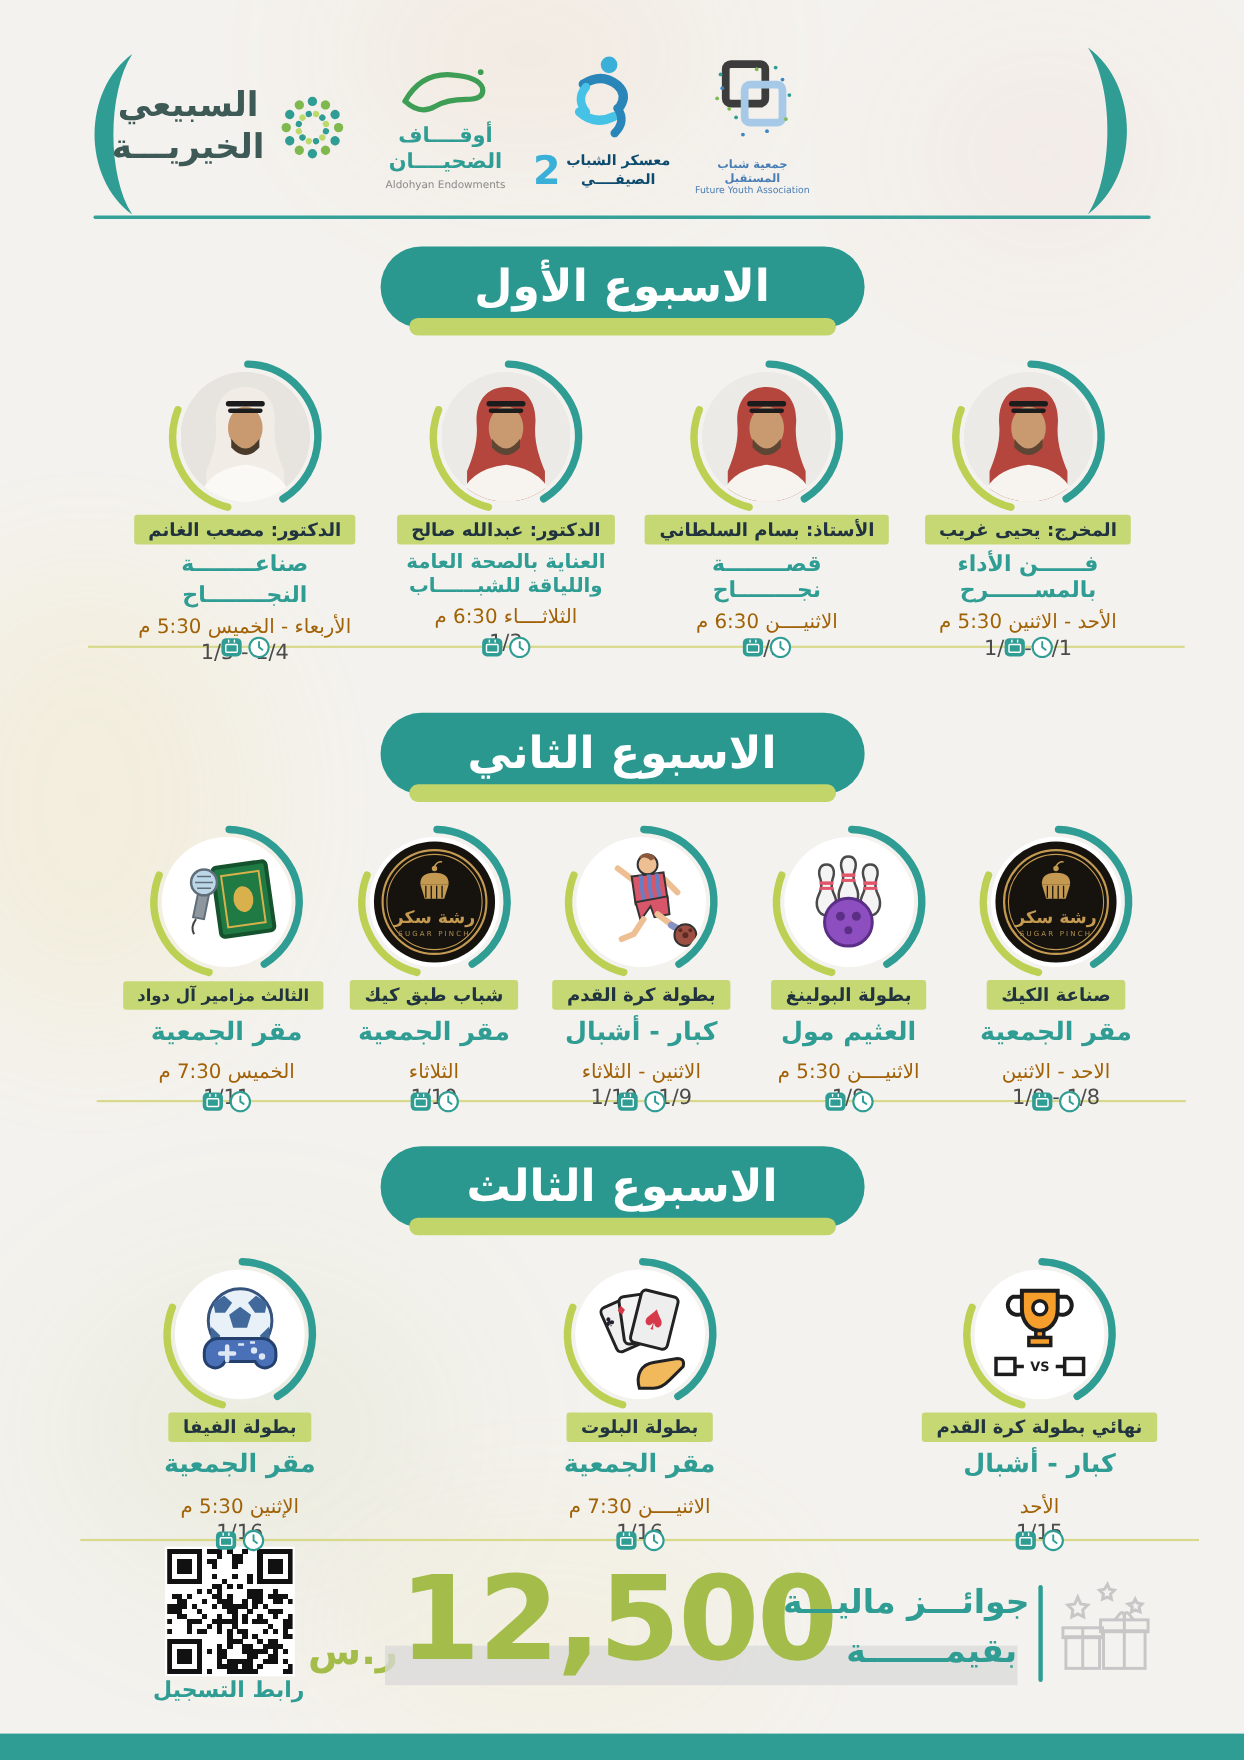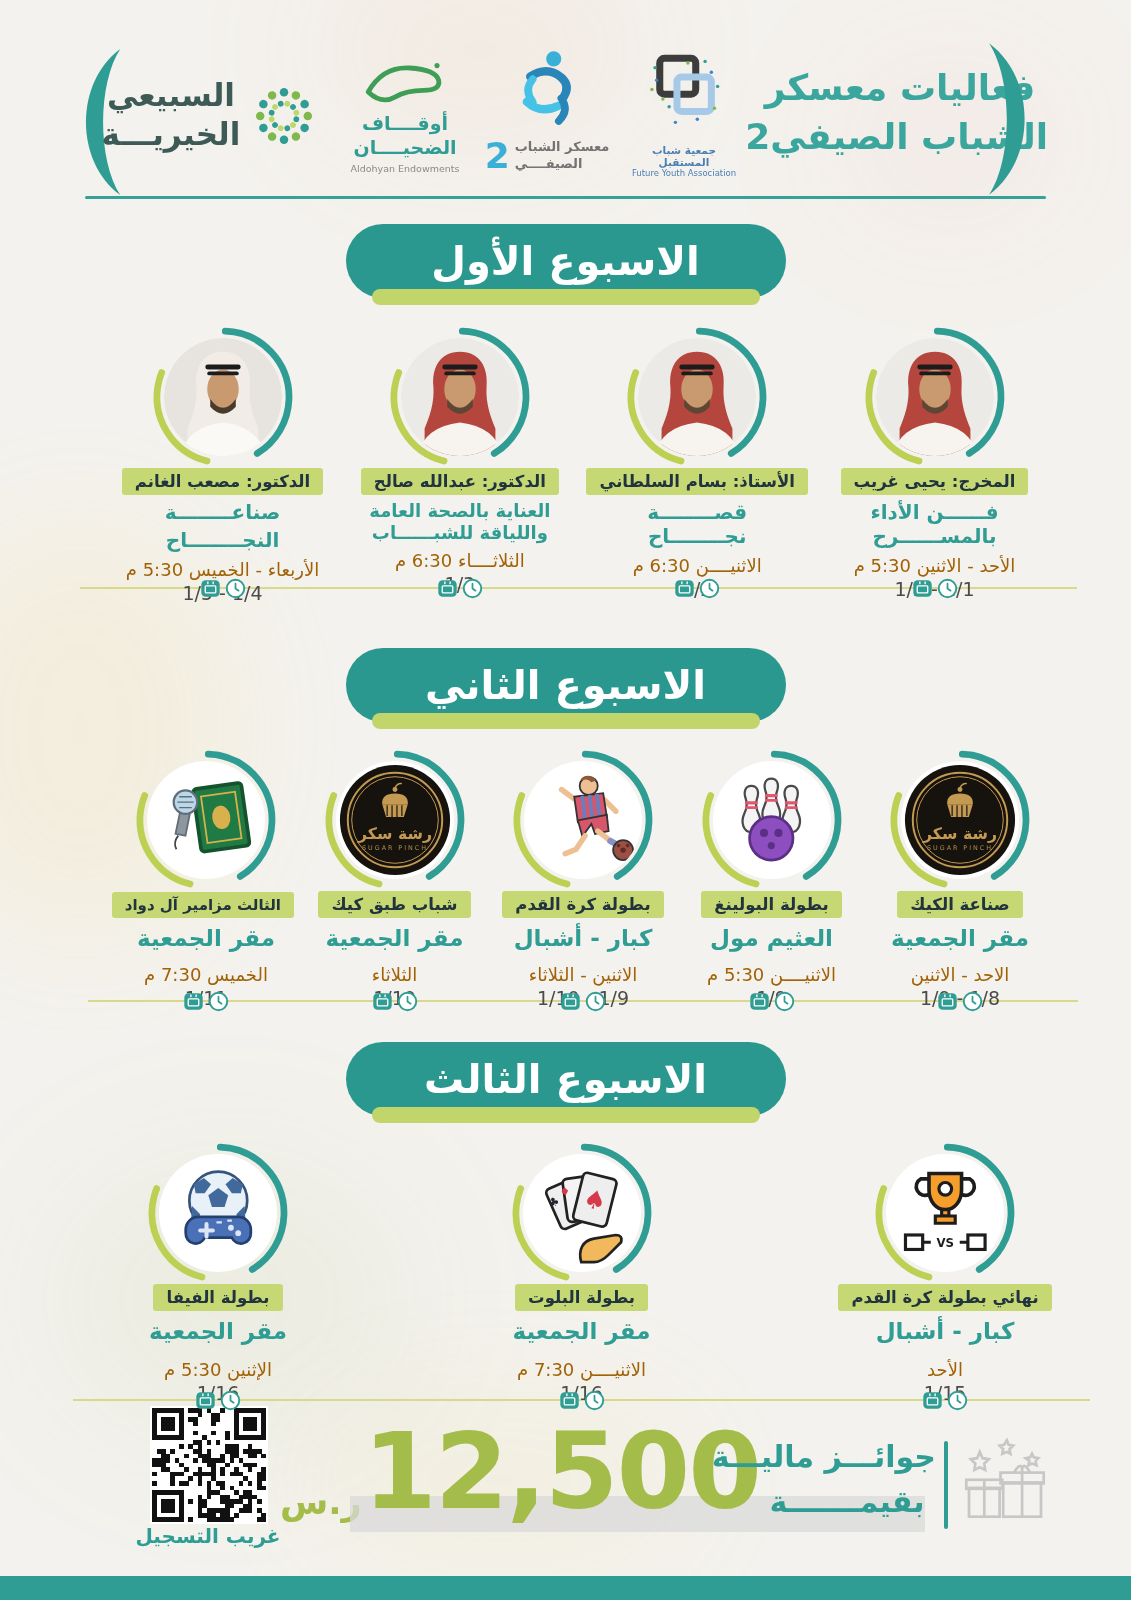--- a/index.html
+++ b/index.html
@@ -10,21 +10,21 @@
   .subaie-text{position:absolute;left:95px;top:76px;width:152px;text-align:center;
     color:#3d5a57;font-weight:bold;font-size:31px;line-height:1.25;direction:rtl}
   .rosette{position:absolute;left:250px;top:82px;width:68px;height:68px}
   .logo-col{position:absolute;text-align:center;direction:rtl}
   .dhn{left:338px;top:60px;width:134px}
   .dhn .ar{color:#2f9d93;font-weight:bold;font-size:19px;line-height:1.25}
   .dhn .en{color:#8a8a8a;font-size:9.5px;margin-top:3px}
   .camp{left:478px;top:48px;width:138px}
   .camp-row{display:flex;direction:ltr;justify-content:center;align-items:center;gap:5px;margin-top:2px}
   .camp-num{color:#3ab0d8;font-size:36px;font-weight:bold;line-height:1}
-  .camp-lines{color:#737373;font-weight:bold;font-size:13px;line-height:1.3;text-align:left;direction:rtl}
+  .camp-lines{color:#0c4a6e;font-weight:bold;font-size:13px;line-height:1.3;text-align:center;direction:rtl}
   .fya{left:628px;top:52px;width:112px}
   .fya .ar{color:#4a7fb5;font-weight:bold;font-size:10.5px;margin-top:2px}
   .fya .en{color:#4a7fb5;font-size:8.5px}
   .main-title{position:absolute;left:752px;top:64px;width:296px;text-align:center;direction:rtl;
     color:#3aa69d;font-weight:bold;font-size:36px;line-height:1.35;white-space:nowrap}
   .divider{position:absolute;top:196px;left:85px;right:85px;height:3px;background:#35a199;border-radius:2px}
 
   
   .banner{position:absolute;left:50%;transform:translateX(-50%);width:440px;height:74px;
     background:#2a988f;border-radius:38px;display:flex;align-items:center;justify-content:center;
@@ -368,24 +368,20 @@
   </div>
 
   <div class="logo-col fya">
     <svg style="width:86px;height:86px">
         <use href="#logo-fya"></use>
       </svg>
     <div class="ar">جمعية شباب المستقبل</div>
     <div class="en">Future Youth Association</div>
   </div>
 
-  <div class="main-title">
-    <div>فعاليات معسكر</div>
-    <div>الشباب الصيفي2</div>
-  </div>
 
   <svg class="crescent" style="left:952px;top:40px;width:112px;height:158px">
       <use href="#crescent-r"></use>
     </svg>
 
   <div class="divider"></div>
 
   <div class="banner" style="top:224px">الاسبوع الأول</div>
 
   <div class="row row1">
@@ -986,21 +982,21 @@
         <rect x="12" y="24" width="1.02" height="1.02" fill="#111"></rect>
         <rect x="13" y="24" width="1.02" height="1.02" fill="#111"></rect>
         <rect x="14" y="24" width="1.02" height="1.02" fill="#111"></rect>
         <rect x="15" y="24" width="1.02" height="1.02" fill="#111"></rect>
         <rect x="16" y="24" width="1.02" height="1.02" fill="#111"></rect>
         <rect x="17" y="24" width="1.02" height="1.02" fill="#111"></rect>
         <rect x="23" y="24" width="1.02" height="1.02" fill="#111"></rect>
         <rect x="24" y="24" width="1.02" height="1.02" fill="#111"></rect>
       </svg>
   </div>
-  <div class="register">غريب التسجيل</div>
+  <div class="register">رابط التسجيل</div>
 
   <div class="gray-strip"></div>
   <div class="currency">ر.س</div>
   <div class="amount">12,500</div>
   <div class="prize">
     <div>جوائـــز ماليـــة</div>
     <div>بقيمـــــــة</div>
   </div>
   <div class="vbar"></div>
   <svg class="gift">

